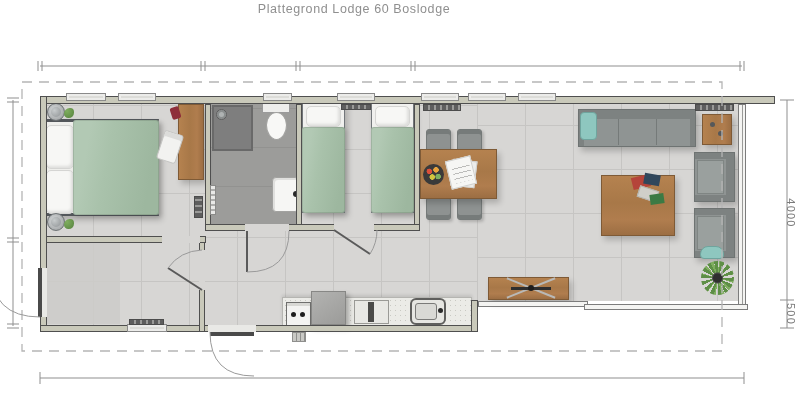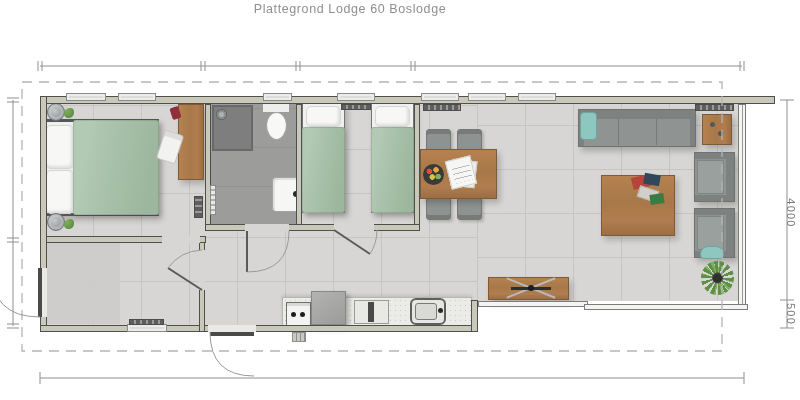--- a/index.html
+++ b/index.html
@@ -1,17 +1,17 @@
 <!DOCTYPE html>
 <html style="--title: #8f8f8f; --wall: #c9c9ba; --wall_edge: #4f4f4f; --floor: #d7d6d4; --tile: #c6c5c3; --entry: #cccbc9; --bath: #9c9c9a; --shower: #7e7e7e; --duvet: #a9c2ab; --teal: #8ec7bf; --wood: #a87848; --wood_light: #b5824f; --wood_dark: #7e5a36; --sofa: #8f9493; --sofa_dark: #7d8281; --counter: #ebebe7; --dim: #8f8f8f; --dash: #b5b5b5; --radiator: #5e5e5e; --plant: #5e8f46;"><head>
 <meta charset="utf-8">
 <style>
   html,body{margin:0;padding:0;background:#fff;width:800px;height:400px;overflow:hidden;
     font-family:"Liberation Sans",sans-serif;}
-  #stage{position:relative;width:700px;height:400px;background:#fff;}
+  #stage{position:relative;width:700px;height:400px;background:#fff;padding-left:8px;}
   #title{position:absolute;left:0;top:2px;width:100%;text-align:center;
     font-size:12.5px;letter-spacing:.6px;color:var(--title,#8f8f8f);}
   
   .floor{position:absolute;background:
     repeating-linear-gradient(0deg,transparent 0 43px,var(--tile,#c6c5c3) 43px 44px),
     repeating-linear-gradient(90deg,transparent 0 47px,var(--tile,#c6c5c3) 47px 48px),
     var(--floor,#d7d6d4);z-index:1;}
   .floor-entry{position:absolute;background:var(--entry,#cccbc9);opacity:.85;z-index:2;}
   .bath-floor{position:absolute;background:
     repeating-linear-gradient(0deg,transparent 0 38px,#929290 38px 39px),

